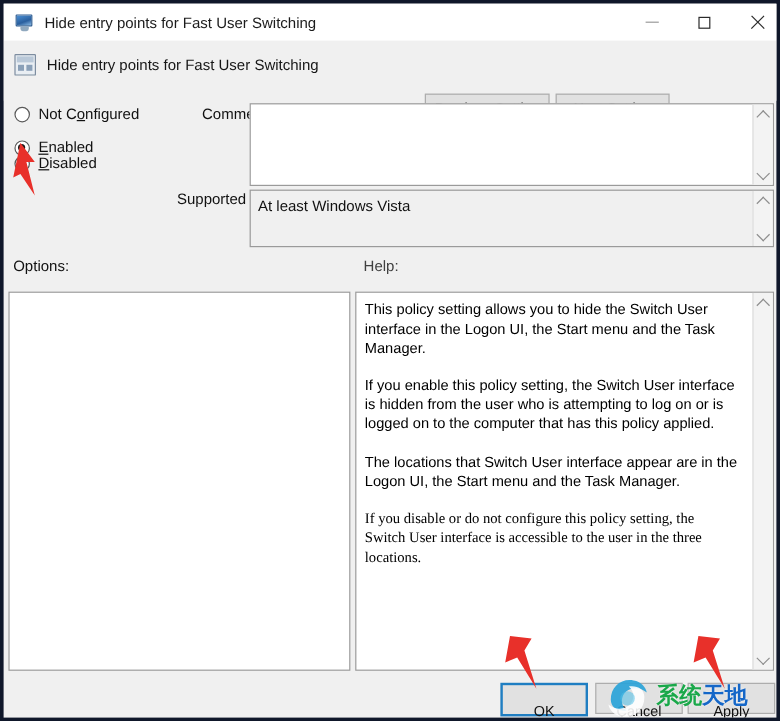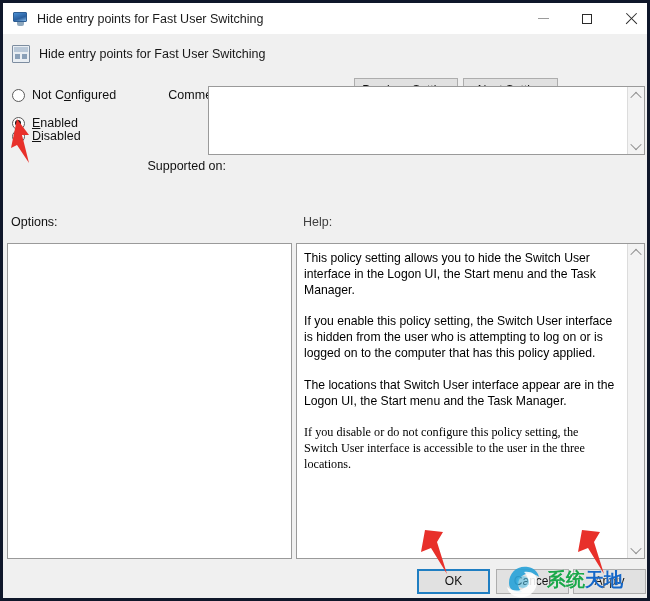--- a/index.html
+++ b/index.html
@@ -262,21 +262,21 @@
   .dlg-btn {
     position: absolute;
     height: 25px; width: 73px;
     background: #e1e1e1;
     border: 1px solid #adadad;
     box-sizing: border-box;
     font-family: "Liberation Sans", sans-serif;
     font-size: 12px;
     color: #111;
     cursor: default;
-    padding: 0;
+    padding: 12px;
     line-height: 23px;
     text-align: center;
   }
   #btn-ok {
     left: 414px; top: 566px;
     border: 2px solid #1f7ec2;
     background: #e1e1e1;
     line-height: 21px;
   }
   #btn-cancel { left: 493px; top: 566px; }
@@ -368,20 +368,31 @@
       <div class="arrow up">
           <span class="chev up"></span>
         </div>
       <div class="arrow down">
           <span class="chev down"></span>
         </div>
     </div>
   </div>
 
   <div class="field-label" id="label-supportedon">Supported on:</div>
+  <div class="boxfield" id="field-supportedon">
+    <div class="field-text">At least Windows Vista</div>
+    <div class="vscroll">
+      <div class="arrow up">
+          <span class="chev up"></span>
+        </div>
+      <div class="arrow down">
+          <span class="chev down"></span>
+        </div>
+    </div>
+  </div>
 
   <div id="label-options">Options:</div>
   <div id="label-help">Help:</div>
 
   <div class="panel" id="panel-options">
     <div class="field-text"></div>
   </div>
 
   <div class="panel" id="panel-help">
     <div class="help-text">

